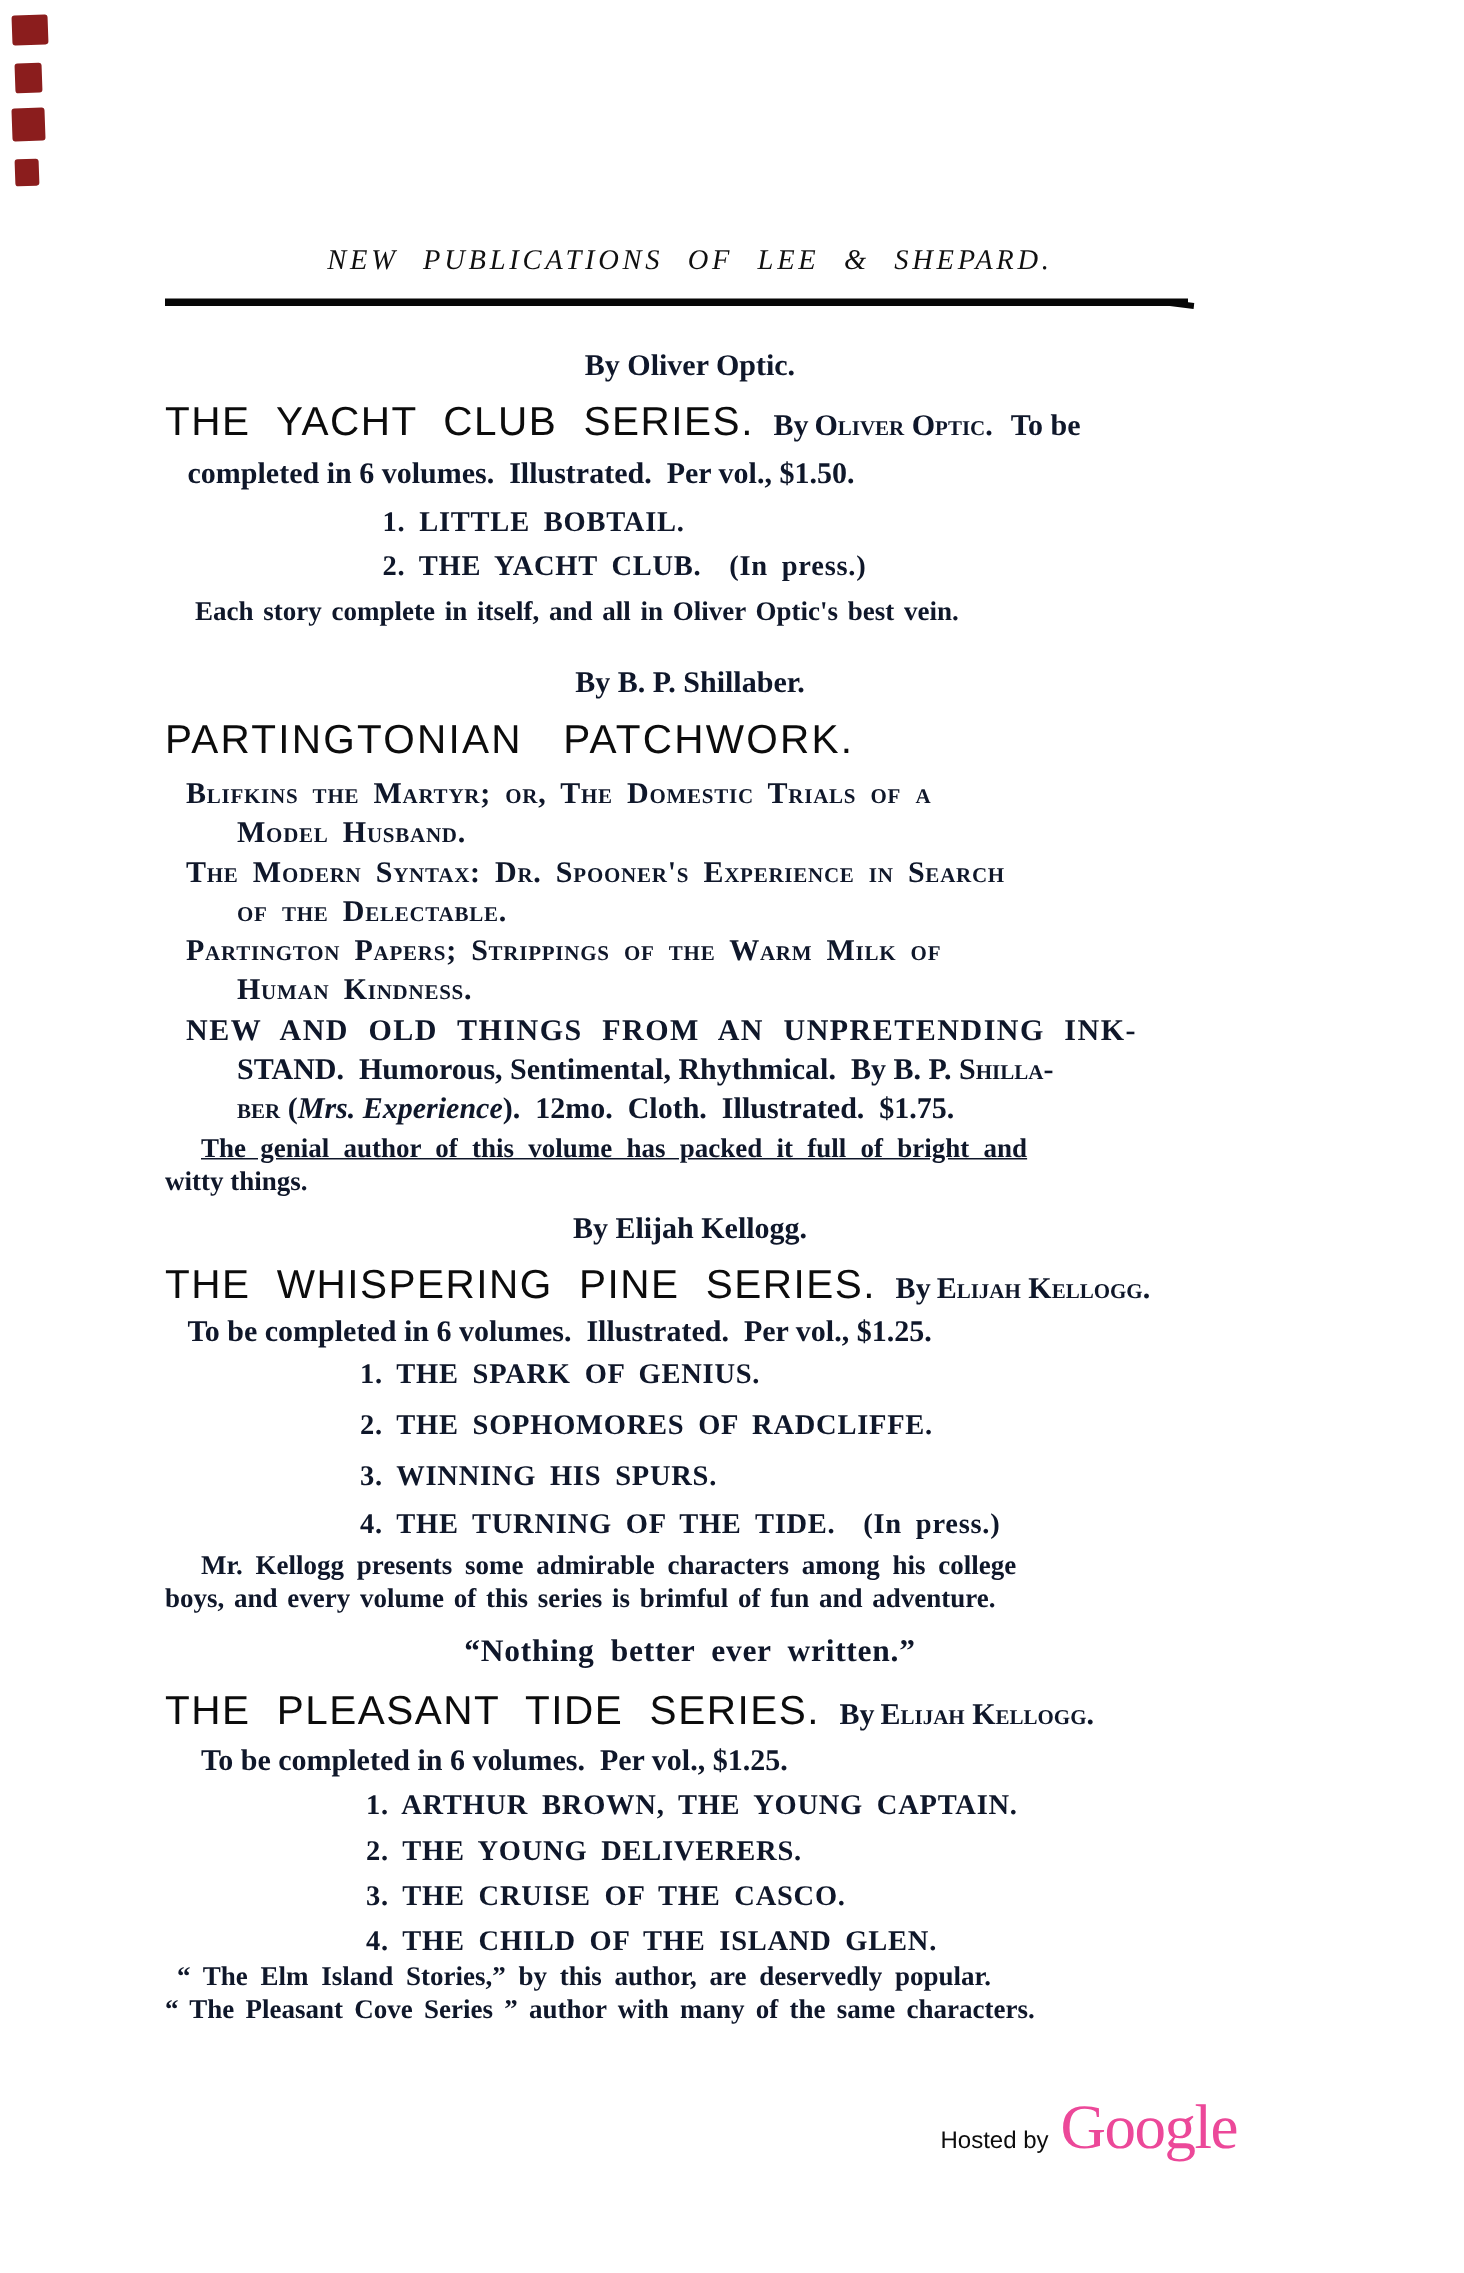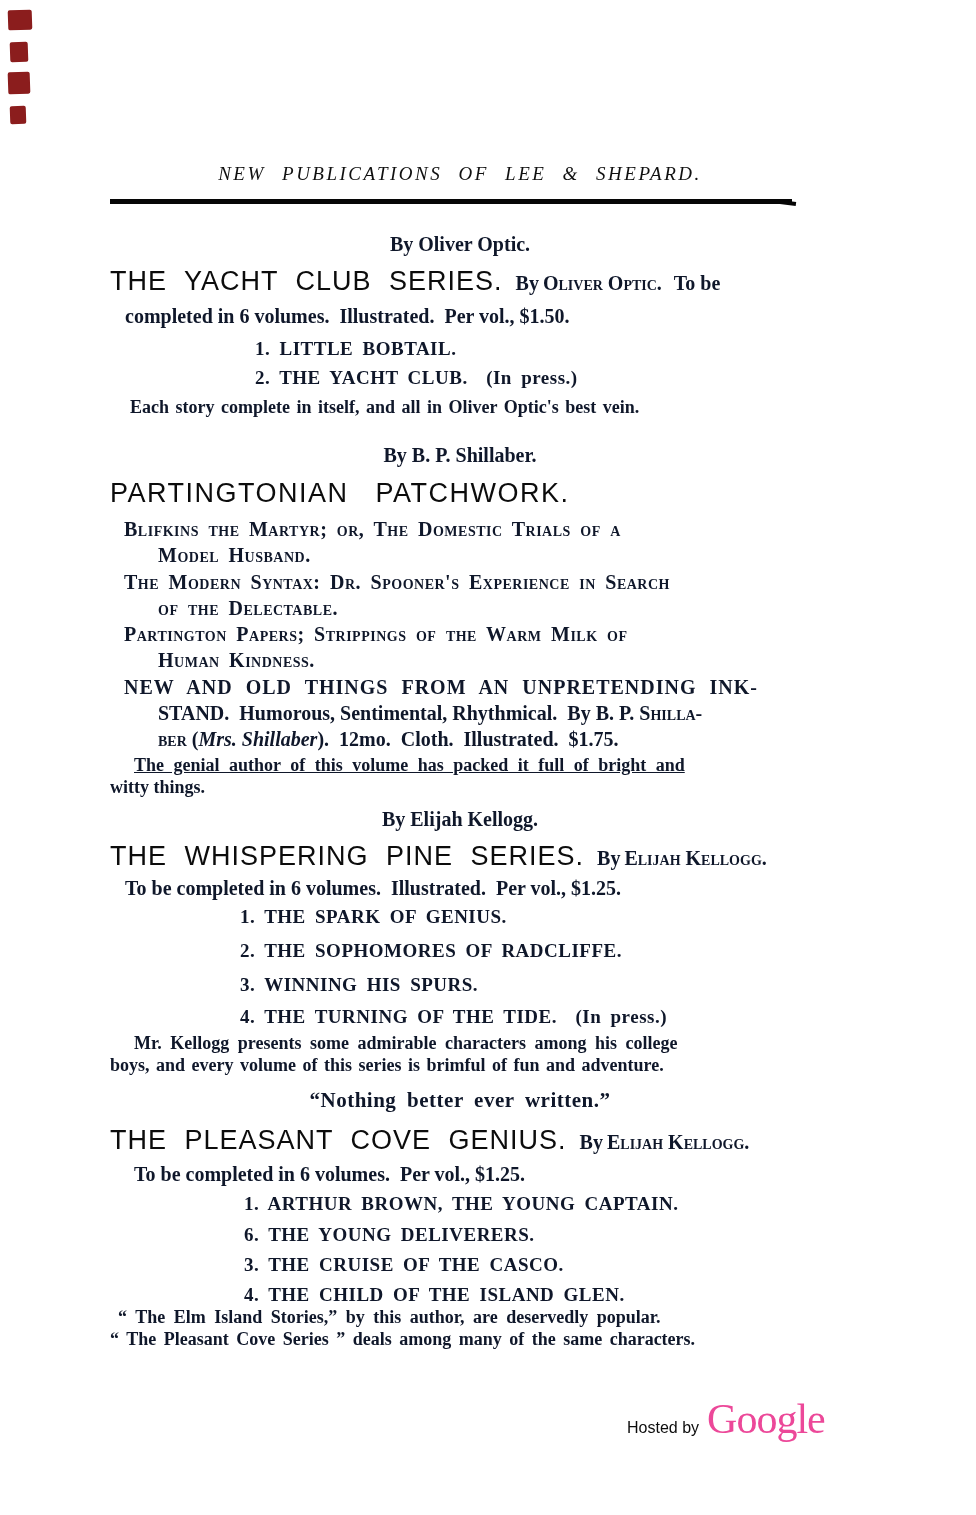--- a/index.html
+++ b/index.html
@@ -80,40 +80,40 @@
 <div class="line center" style="top:444px"><span class="t byline" data-bind="shillaber.byline">By B. P. Shillaber.</span></div>
 <div class="line" style="top:478px"><span class="series-title xwide" data-bind="shillaber.title">PARTINGTONIAN PATCHWORK.</span></div>
 <div class="line entry-l1" style="top:518px"><span class="t s20 smallcaps" data-bind="shillaber.b1l1">Blifkins the Martyr; or, The Domestic Trials of a</span></div>
 <div class="line entry-l2" style="top:544px"><span class="t s20 smallcaps" data-bind="shillaber.b1l2">Model Husband.</span></div>
 <div class="line entry-l1" style="top:571px"><span class="t s20 smallcaps" data-bind="shillaber.b2l1">The Modern Syntax: Dr. Spooner's Experience in Search</span></div>
 <div class="line entry-l2" style="top:597px"><span class="t s20 smallcaps" data-bind="shillaber.b2l2">of the Delectable.</span></div>
 <div class="line entry-l1" style="top:623px"><span class="t s20 smallcaps" data-bind="shillaber.b3l1">Partington Papers; Strippings of the Warm Milk of</span></div>
 <div class="line entry-l2" style="top:649px"><span class="t s20 smallcaps" data-bind="shillaber.b3l2">Human Kindness.</span></div>
 <div class="line entry-l1" style="top:676px"><span class="t s20 capsline" data-bind="shillaber.b4l1">NEW AND OLD THINGS FROM AN UNPRETENDING INK-</span></div>
 <div class="line entry-l2" style="top:702px"><span class="t s20" data-bind="shillaber.b4l2_pre">STAND.  Humorous, Sentimental, Rhythmical.  By B. P. </span><span class="t s20 sc" data-bind="shillaber.b4l2_sc">Shilla-</span></div>
-<div class="line entry-l2" style="top:728px"><span class="t s20 sc" data-bind="shillaber.b4l3_sc">ber</span><span class="t s20" data-bind="shillaber.b4l3_mid"> (</span><span class="t s20" style="font-style:italic" data-bind="shillaber.b4l3_it">Mrs. Shillaber</span><span class="t s20" data-bind="shillaber.b4l3_post">).  12mo.  Cloth.  Illustrated.  $1.75.</span></div>
+<div class="line entry-l2" style="top:728px"><span class="t s20 sc" data-bind="shillaber.b4l3_sc">ber</span><span class="t s20" data-bind="shillaber.b4l3_mid"> (</span><span class="t s20" style="font-style:italic" data-bind="shillaber.b4l3_it">Mrs. Experience</span><span class="t s20" data-bind="shillaber.b4l3_post">).  12mo.  Cloth.  Illustrated.  $1.75.</span></div>
 <div class="line ti24" style="top:755px"><span class="t s18 ws5" data-bind="shillaber.note_l1">The genial author of this volume has packed it full of bright and</span></div>
 <div class="line" style="top:777px"><span class="t s18" data-bind="shillaber.note_l2">witty things.</span></div>
 
 <div class="line center" style="top:808px"><span class="t byline" data-bind="whispering.byline">By Elijah Kellogg.</span></div>
 <div class="line" style="top:841px"><span class="series-title" data-bind="whispering.title">THE WHISPERING PINE SERIES.</span><span class="t s20 byword" data-bind="whispering.by">By</span> <span class="t s20 sc" data-bind="whispering.author">Elijah Kellogg.</span></div>
 <div class="line indent1" style="top:877px"><span class="t s20" data-bind="whispering.line2">To be completed in 6 volumes.  Illustrated.  Per vol., $1.25.</span></div>
 <div class="line pad130" style="top:906px"><span class="t s19 item" data-bind="whispering.items.0">1. THE SPARK OF GENIUS.</span></div>
 <div class="line pad130" style="top:940px"><span class="t s19 item" data-bind="whispering.items.1">2. THE SOPHOMORES OF RADCLIFFE.</span></div>
 <div class="line pad130" style="top:974px"><span class="t s19 item" data-bind="whispering.items.2">3. WINNING HIS SPURS.</span></div>
 <div class="line pad130" style="top:1006px"><span class="t s19 item" data-bind="whispering.items.3">4. THE TURNING OF THE TIDE.  (In press.)</span></div>
 <div class="line ti24" style="top:1033px"><span class="t s18 ws4" data-bind="whispering.note_l1">Mr. Kellogg presents some admirable characters among his college</span></div>
 <div class="line" style="top:1055px"><span class="t s18 ws2" data-bind="whispering.note_l2">boys, and every volume of this series is brimful of fun and adventure.</span></div>
 
 <div class="line center" style="top:1088px"><span class="t quote-line" data-bind="quote">“Nothing better ever written.”</span></div>
-<div class="line" style="top:1125px"><span class="series-title" data-bind="pleasant.title">THE PLEASANT COVE GENIUS.</span><span class="t s20 byword" data-bind="pleasant.by">By</span> <span class="t s20 sc" data-bind="pleasant.author">Elijah Kellogg.</span></div>
+<div class="line" style="top:1125px"><span class="series-title" data-bind="pleasant.title">THE PLEASANT TIDE SERIES.</span><span class="t s20 byword" data-bind="pleasant.by">By</span> <span class="t s20 sc" data-bind="pleasant.author">Elijah Kellogg.</span></div>
 <div class="line indent2" style="top:1163px"><span class="t s20" data-bind="pleasant.line2">To be completed in 6 volumes.  Per vol., $1.25.</span></div>
 <div class="line pad134" style="top:1193px"><span class="t s19 item" data-bind="pleasant.items.0">1. ARTHUR BROWN, THE YOUNG CAPTAIN.</span></div>
-<div class="line pad134" style="top:1224px"><span class="t s19 item" data-bind="pleasant.items.1">6. THE YOUNG DELIVERERS.</span></div>
+<div class="line pad134" style="top:1224px"><span class="t s19 item" data-bind="pleasant.items.1">2. THE YOUNG DELIVERERS.</span></div>
 <div class="line pad134" style="top:1254px"><span class="t s19 item" data-bind="pleasant.items.2">3. THE CRUISE OF THE CASCO.</span></div>
 <div class="line pad134" style="top:1284px"><span class="t s19 item" data-bind="pleasant.items.3">4. THE CHILD OF THE ISLAND GLEN.</span></div>
 <div class="line ti8" style="top:1307px"><span class="t s18 ws4" data-bind="pleasant.note_l1">“ The Elm Island Stories,” by this author, are deservedly popular.</span></div>
-<div class="line" style="top:1329px"><span class="t s18 ws3" data-bind="pleasant.note_l2">“ The Pleasant Cove Series ” deals among many of the same characters.</span></div>
+<div class="line" style="top:1329px"><span class="t s18 ws3" data-bind="pleasant.note_l2">“ The Pleasant Cove Series ” author with many of the same characters.</span></div>
 
 <div class="google">
     <span class="hosted" data-bind="footer.hosted_by">Hosted by</span>
     <span class="glogo" data-bind="footer.logo">Google</span>
   </div>
 
 </body></html>

